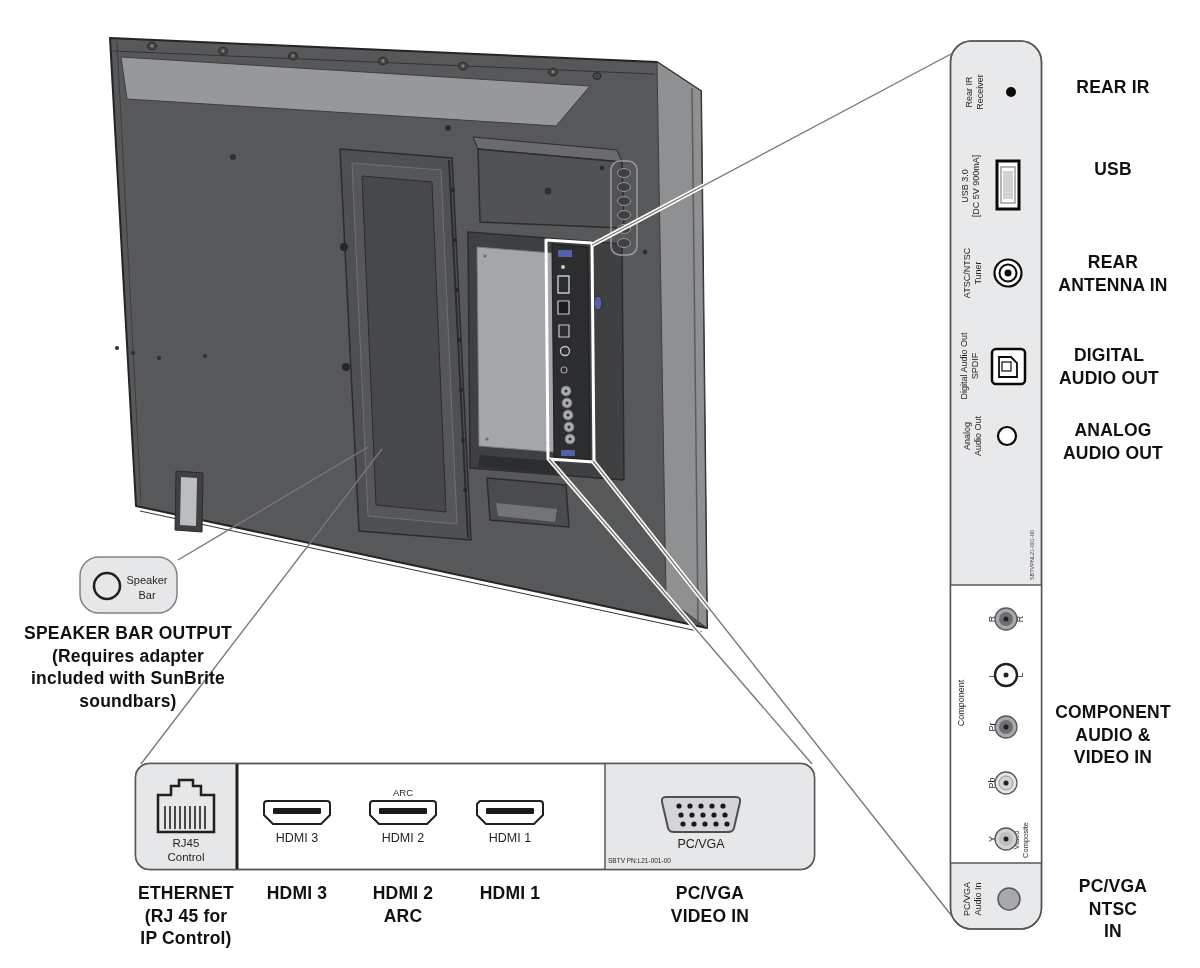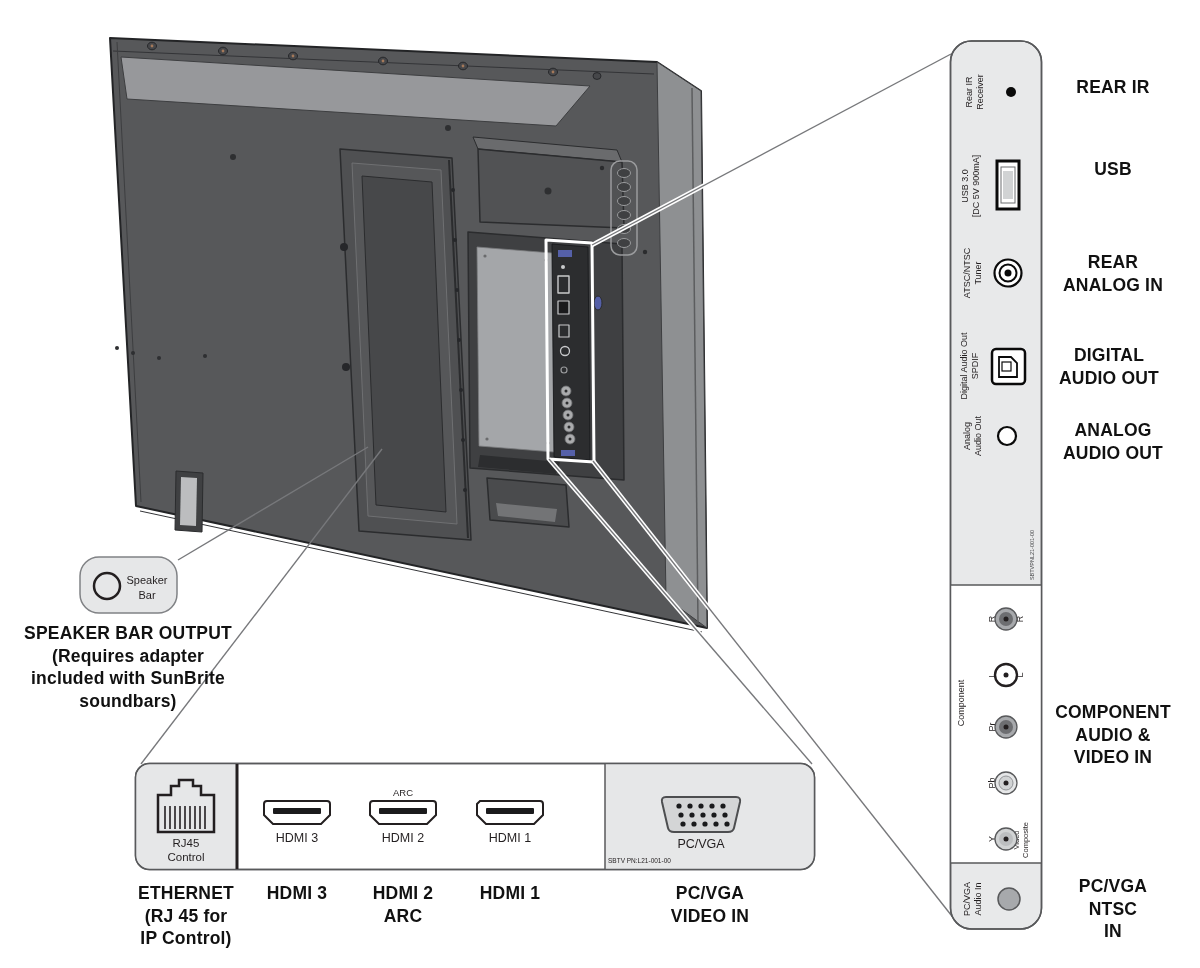--- a/index.html
+++ b/index.html
@@ -324,21 +324,21 @@
 </svg>
 
 <div class="big" style="left:1032px;top:76px;width:162px;">
   <div>REAR IR</div>
 </div>
 <div class="big" style="left:1032px;top:158px;width:162px;">
   <div>USB</div>
 </div>
 <div class="big" style="left:1032px;top:251px;width:162px;">
   <div>REAR</div>
-  <div>ANALOG IN</div>
+  <div>ANTENNA IN</div>
 </div>
 <div class="big" style="left:1028px;top:344px;width:162px;">
   <div>DIGITAL</div>
   <div>AUDIO OUT</div>
 </div>
 <div class="big" style="left:1032px;top:419px;width:162px;">
   <div>ANALOG</div>
   <div>AUDIO OUT</div>
 </div>
 <div class="big" style="left:1032px;top:701px;width:162px;">

